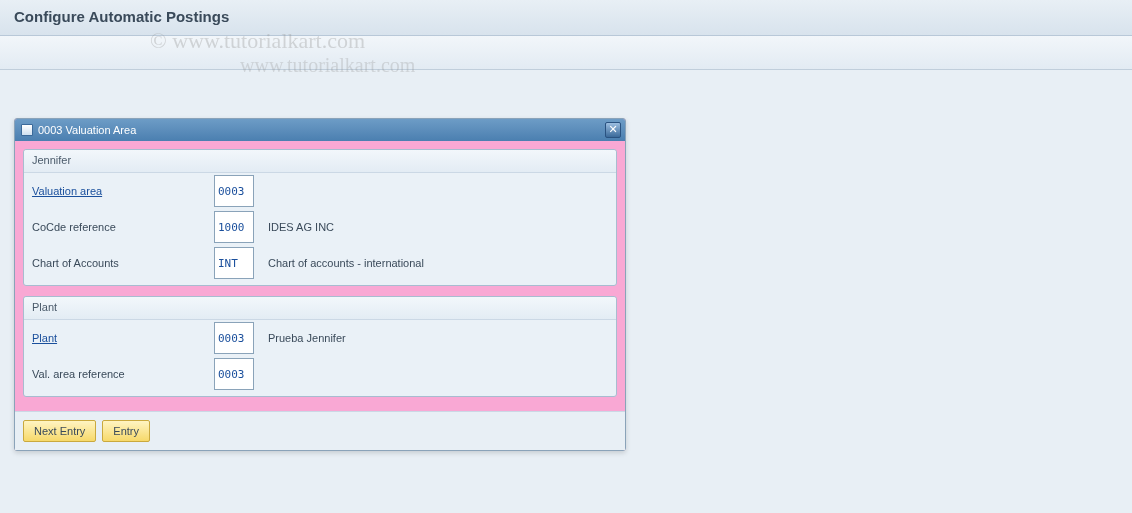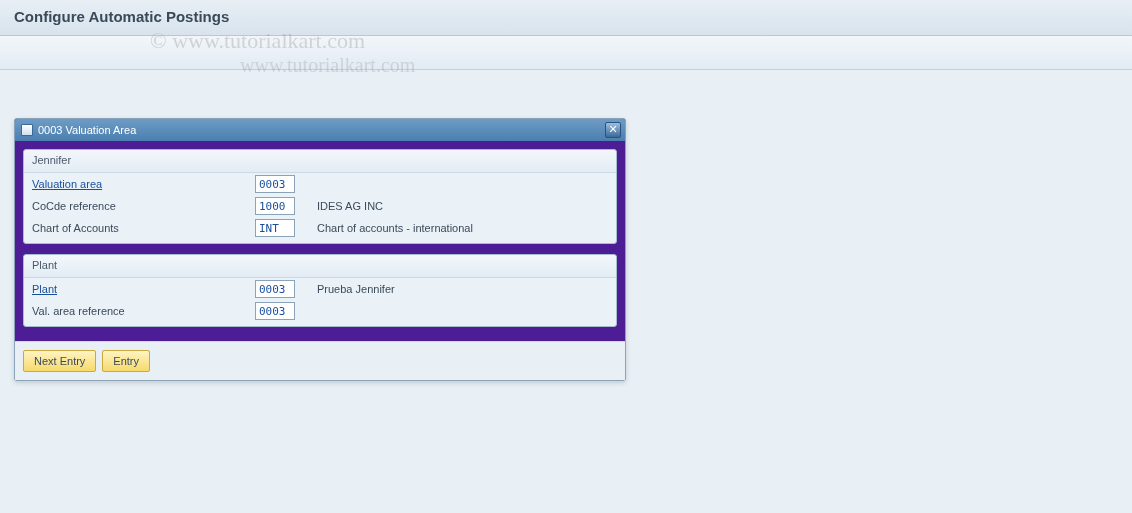--- a/index.html
+++ b/index.html
@@ -24,21 +24,21 @@
     .toolbar-strip {
       height: 34px;
       background: linear-gradient(to bottom, #f2f6fa 0%, #e2ebf3 100%);
       border-bottom: 1px solid #c0cedb;
     }
     .content-area {
       padding: 48px 14px 14px 14px;
     }
     .dialog {
       width: 612px;
-      background: #4c1d95;
+      background: #f9a8d4;
       border: 1px solid #8aa3b9;
       border-radius: 3px;
       box-shadow: 0 2px 5px rgba(0,0,0,0.15);
     }
     .dialog-titlebar {
       display: flex;
       align-items: center;
       justify-content: space-between;
       height: 22px;
       padding: 0 4px 0 6px;
@@ -97,33 +97,32 @@
       color: #3a4a5a;
       font-size: 11px;
     }
     .field-label.link {
       color: #1a4f9c;
       text-decoration: underline;
       cursor: pointer;
     }
     .field-box {
       width: 40px;
-      height: 18px;
+      height: 32px;
       border: 1px solid #8aa3b9;
       background: #fff;
       font-family: monospace;
       font-size: 11px;
       padding: 1px 3px;
       color: #1a4f9c;
       display: inline-flex;
       align-items: center;
-      margin-left: 41px;
     }
     .field-desc {
-      margin-left: 22px;
+      margin-left: 14px;
       color: #3a4a5a;
       font-size: 11px;
     }
     .dialog-footer {
       display: flex;
       justify-content: flex-start;
       gap: 6px;
       padding: 8px;
       border-top: 1px solid #cbd8e5;
       background: #e8eff5;

